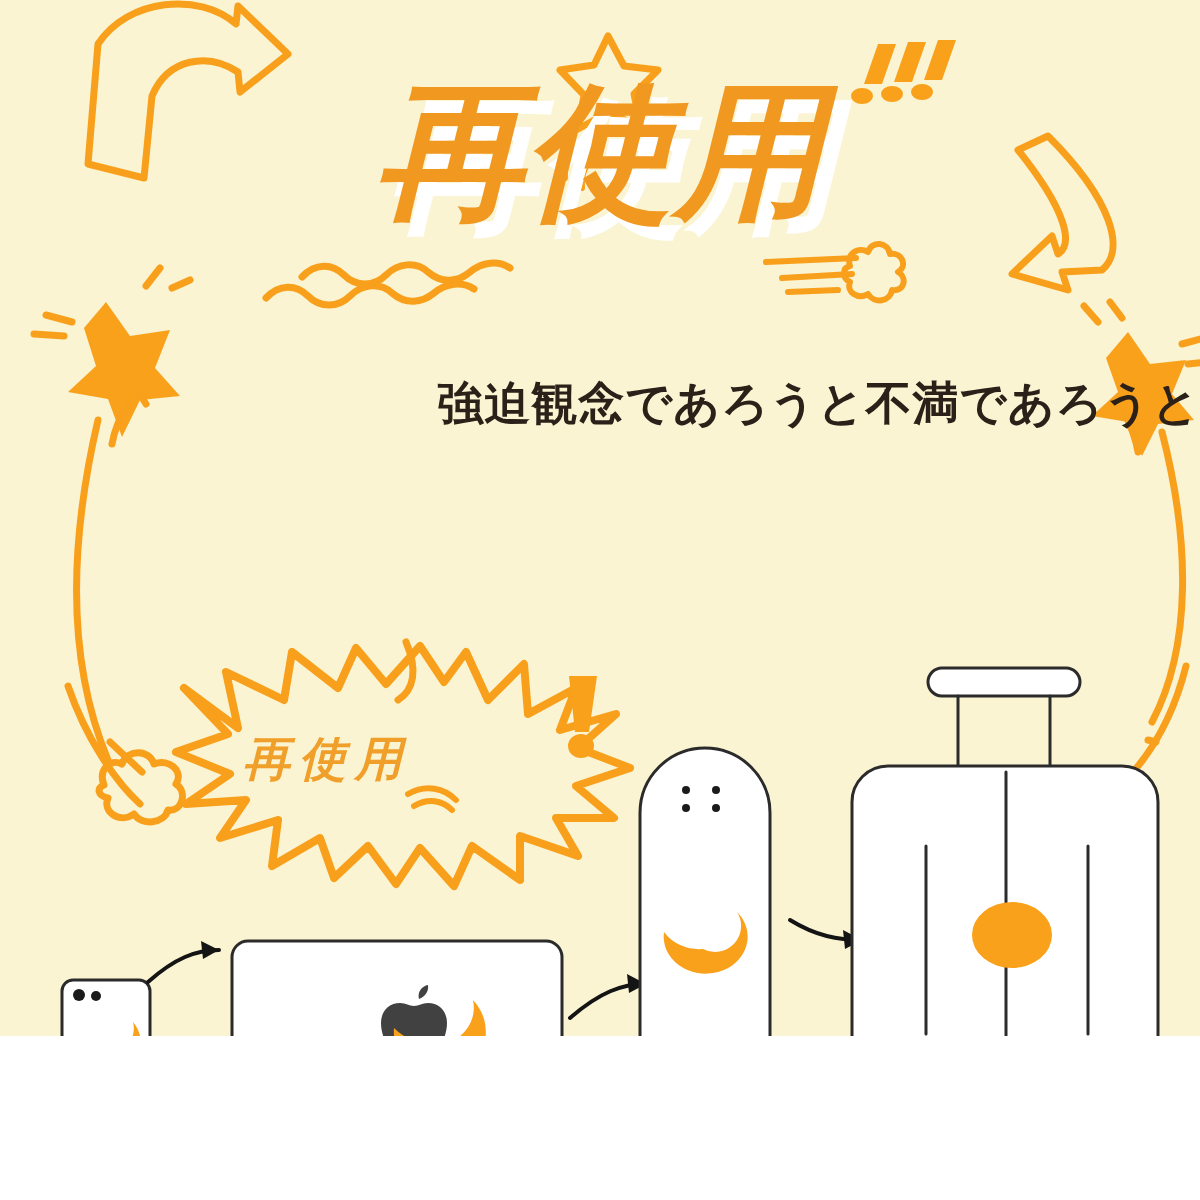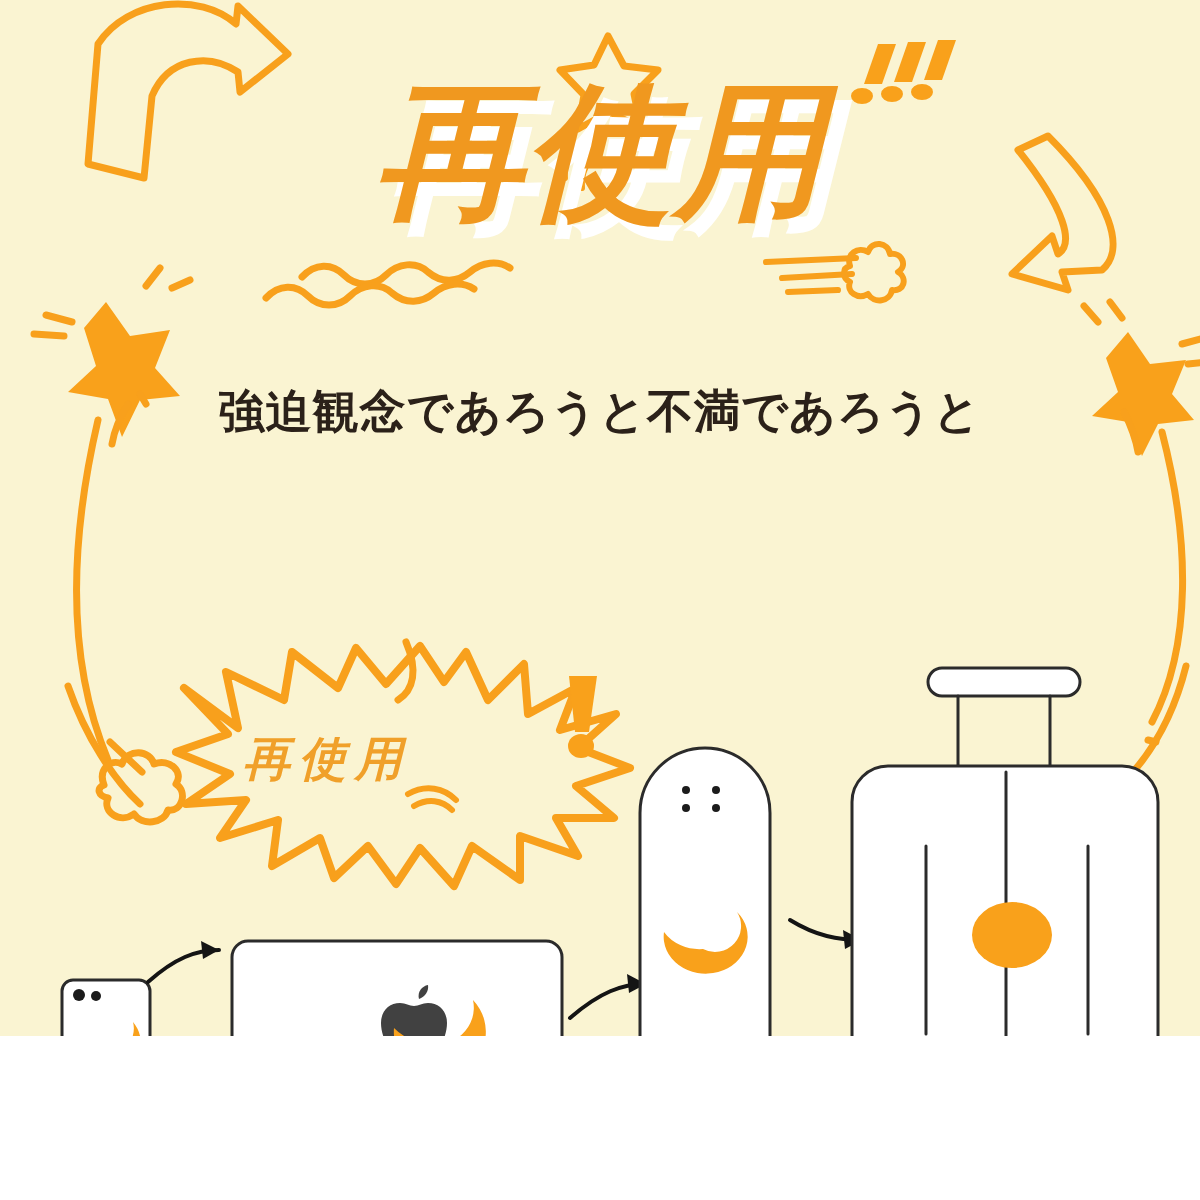--- a/index.html
+++ b/index.html
@@ -53,23 +53,23 @@
     position: absolute;
     left: 0;
     top: 0;
     width: 1200px;
     color: #f0981f;
   }
   
   #body-copy {
     position: absolute;
     left: 0;
-    top: 374px;
-    width: 1200px;
-    text-align: center;
+    top: 366px;
+    width: 1200px;
+    text-align: right;
     color: #2b2119;
     font-family: "DejaVu Sans", "Liberation Sans", sans-serif;
     font-size: 46px;
     font-weight: 700;
     line-height: 74px;
     letter-spacing: 1px;
   }
   #body-copy div { white-space: nowrap; }
   
   #burst-label {

